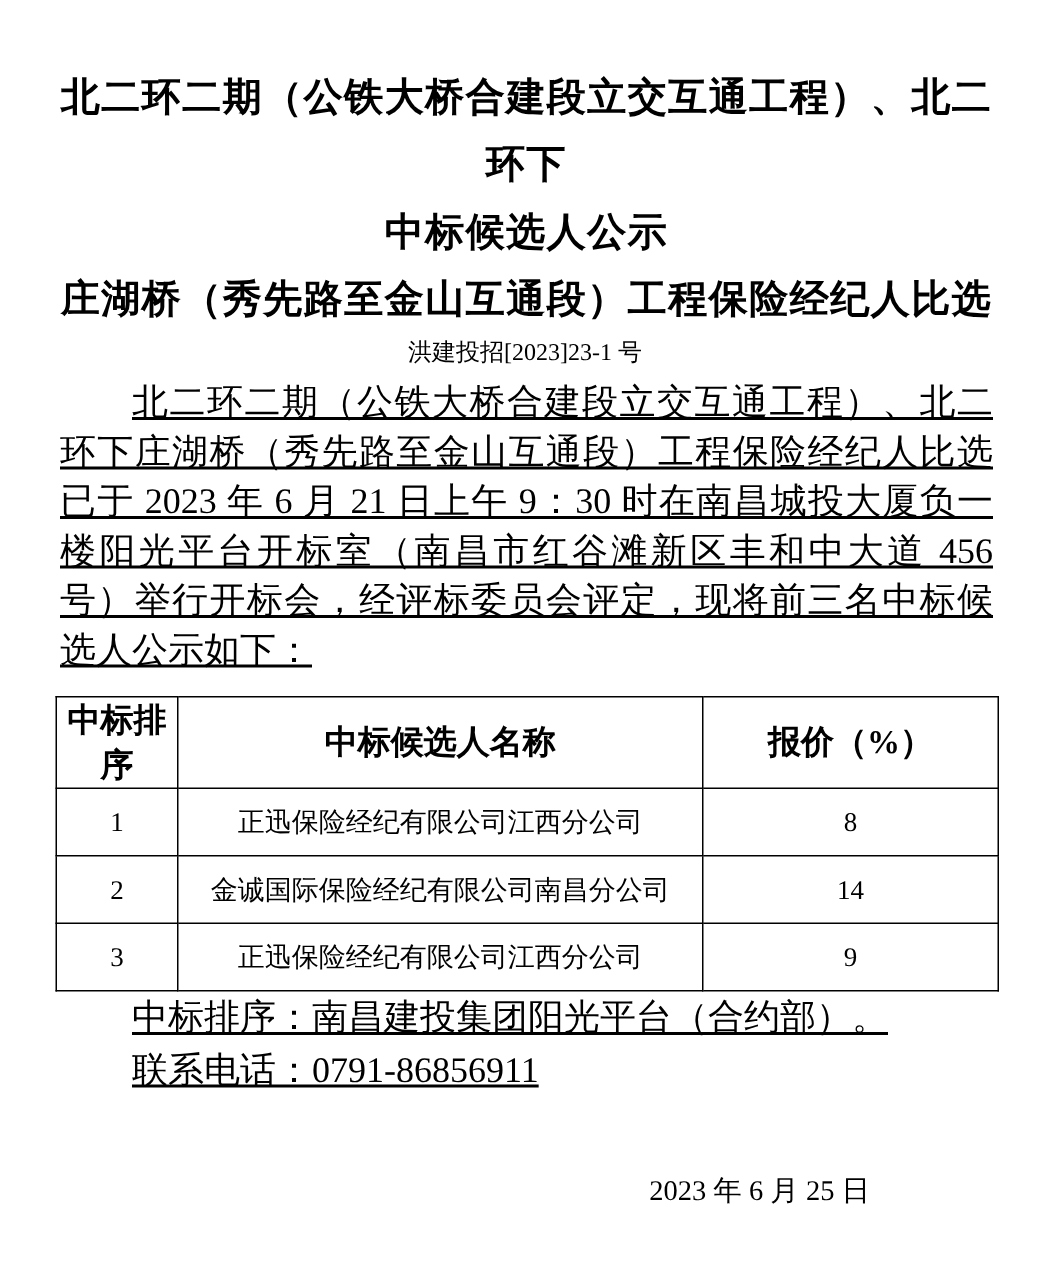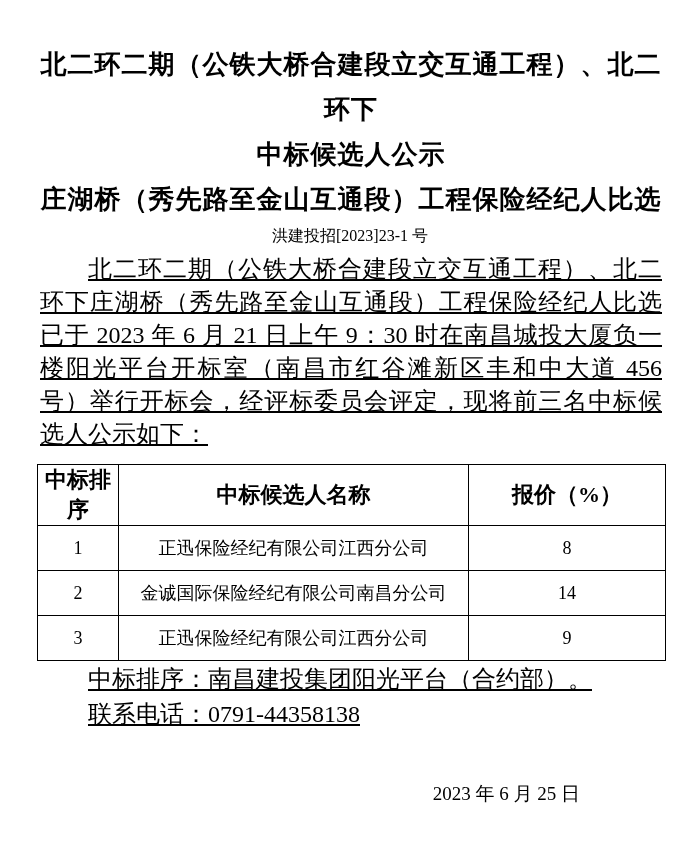--- a/index.html
+++ b/index.html
@@ -126,17 +126,17 @@
         <td>3</td>
         <td>正迅保险经纪有限公司江西分公司</td>
         <td>9</td>
       </tr>
     </tbody>
   </table>
 
 
   <p class="para supervisor">中标排序：南昌建投集团阳光平台（合约部）。</p>
 
-  <p class="para phone">联系电话：0791-44358138</p>
+  <p class="para phone">联系电话：0791-86856911</p>
 
   <div class="date-line">2023 年 6 月 25 日</div>
 
 </div>
 
 </body></html>

